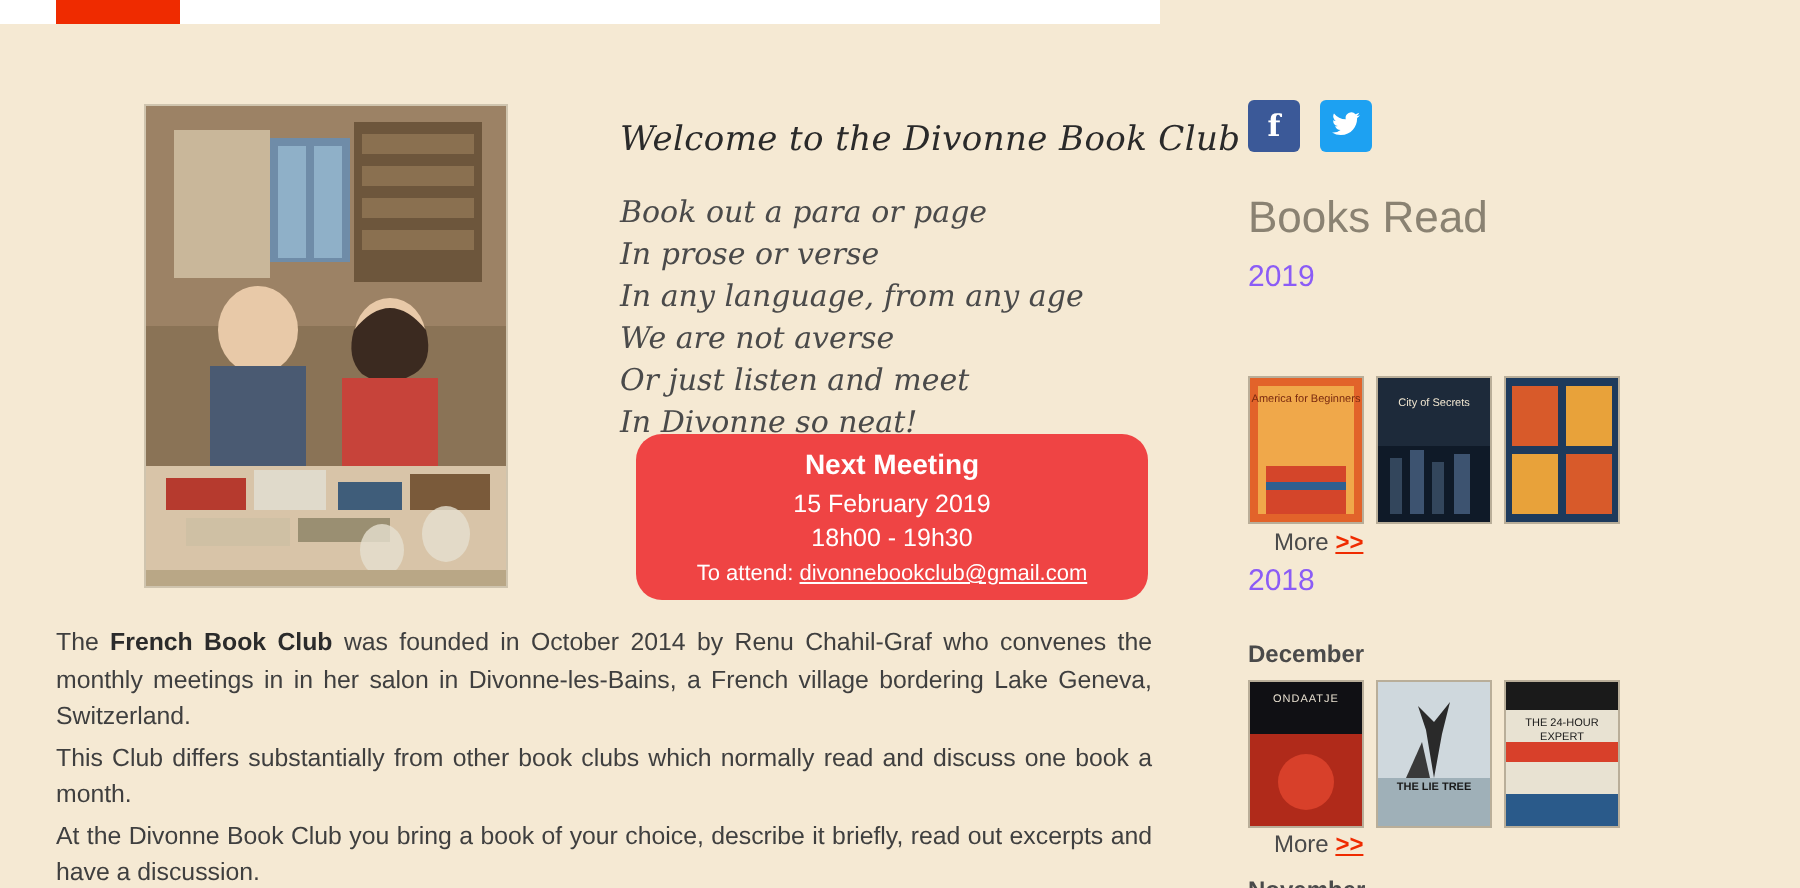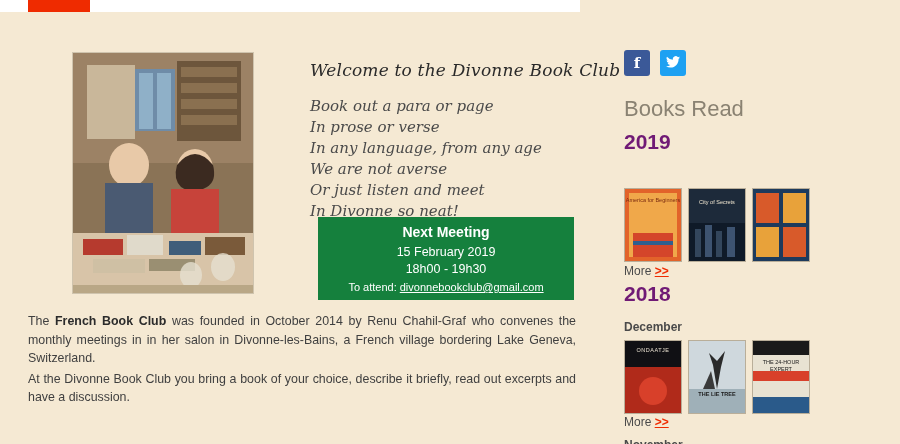--- a/index.html
+++ b/index.html
@@ -85,25 +85,26 @@
     line-height: 21px;
     color: #4a4a4a;
   }
 
   .next-meeting {
     position: absolute;
     left: 318px;
     top: 205px;
     width: 256px;
     height: 83px;
-    background: #15803d;
+    background: #ef4444;
     color: #ffffff;
     text-align: center;
     padding-top: 7px;
     box-sizing: border-box;
+    border-radius: 13px;
   }
   .nm-title {
     font-weight: bold;
     font-size: 14px;
     margin-bottom: 5px;
   }
   .nm-line {
     font-size: 12.5px;
     margin-bottom: 3px;
   }
@@ -165,23 +166,22 @@
     position: absolute;
     left: 4px;
     top: 84px;
     font-size: 22px;
     color: #8a8272;
     font-weight: normal;
   }
   .year {
     position: absolute;
     left: 4px;
-    font-size: 21px;
-    color: #701a75;
-    font-weight: bold;
+    font-size: 15px;
+    color: #8b5cf6;
   }
   .year-2019 { top: 118px; }
   .year-2018 { top: 270px; }
 
   .month {
     position: absolute;
     left: 4px;
     font-size: 12px;
     font-weight: bold;
     color: #4a4a4a;
@@ -211,21 +211,21 @@
     position: absolute;
     left: 0; right: 0;
     text-align: center;
     font-size: 5.5px;
     line-height: 6.5px;
     font-family: "Liberation Sans", sans-serif;
   }
 
   .more {
     position: absolute;
-    left: 4px;
+    left: 17px;
     font-size: 12px;
     color: #4a4a4a;
   }
   .more-2019 { top: 252px; }
   .more-2018 { top: 403px; }
   .more a {
     color: #ef2b00;
     text-decoration: underline;
     font-weight: bold;
   }
@@ -287,20 +287,21 @@
       <div class="nm-title">Next Meeting</div>
       <div class="nm-line">15 February 2019</div>
       <div class="nm-line">18h00 - 19h30</div>
       <div class="nm-attend">
         <span>To attend: </span><a href="#">divonnebookclub@gmail.com</a>
       </div>
     </div>
 
     <div class="bodytext">
       <p><span>The </span><b>French Book Club</b><span> was founded in October 2014 by Renu Chahil-Graf who convenes the monthly meetings in in her salon in Divonne-les-Bains, a French village bordering Lake Geneva, Switzerland.</span></p>
+      <p>This Club differs substantially from other book clubs which normally read and discuss one book a month.</p>
       <p>At the Divonne Book Club you bring a book of your choice, describe it briefly, read out excerpts and have a discussion.</p>
 
     </div>
 
   </div>
 
   <div class="sidebar">
 
     <div class="social">
       <span class="soc-btn fb">f</span>

